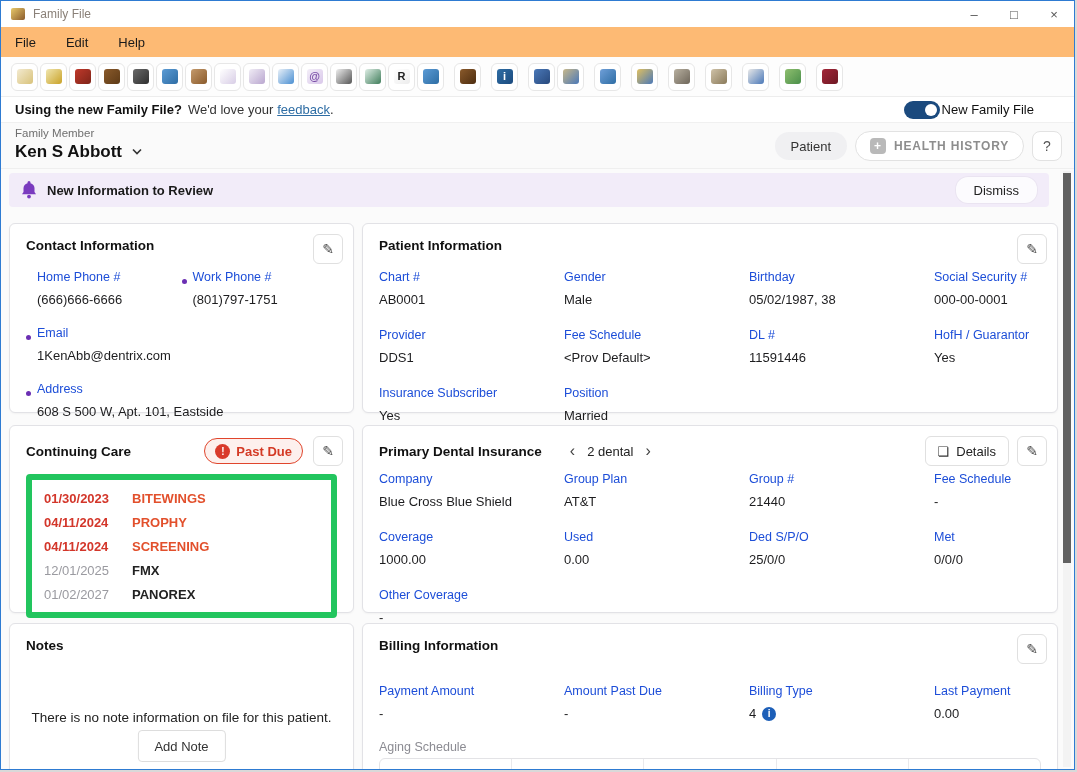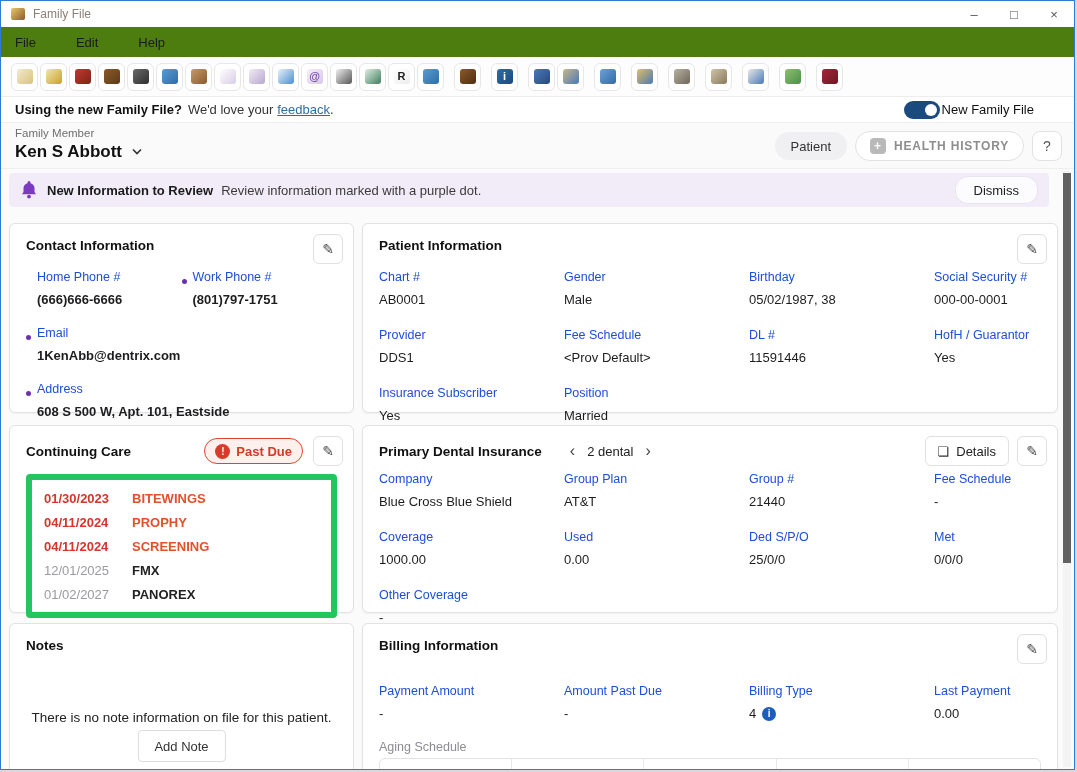--- a/index.html
+++ b/index.html
@@ -7,21 +7,21 @@
   .window { position:relative; width:1075px; height:770px; border:1px solid #2e7bd2; background:#fff; overflow:hidden; }
 
   
   .titlebar { position:absolute; top:0; left:0; right:0; height:26px; background:#fff; display:flex; align-items:center; padding-left:10px; }
   .app-icon { width:14px; height:12px; border-radius:2px; background:linear-gradient(135deg,#e8c96a,#8a5a2b); margin-right:8px; }
   .title-text { font-size:12px; color:#8a8078; }
   .win-controls { position:absolute; right:0; top:0; height:26px; display:flex; }
   .win-btn { width:40px; height:26px; display:flex; align-items:center; justify-content:center; font-size:13px; color:#555; background:transparent; border:none; }
 
   
-  .menubar { position:absolute; top:26px; left:0; right:0; height:30px; display:flex; align-items:center; padding-left:14px; gap:40px; background:#4d7c0f; }
+  .menubar { position:absolute; top:26px; left:0; right:0; height:30px; display:flex; align-items:center; padding-left:14px; gap:30px; background:#fdba74; }
   .menu-item { font-size:13px; color:#1a1a1a; background:none; border:none; }
 
   
   .toolbar { position:absolute; top:56px; left:0; right:0; height:40px; background:#fdfdfd; border-bottom:1px solid #ededed; display:flex; align-items:center; padding-left:10px; }
   .tb-btn { width:27px; height:28px; margin-right:2px; border:1px solid #e7e7e7; border-radius:6px; background:#fff; display:flex; align-items:center; justify-content:center; padding:0; flex:0 0 auto; }
   .tb-gap { margin-left:8px; }
   .tb-tile { width:16px; height:15px; border-radius:3px; font-size:11px; font-weight:bold; display:flex; align-items:center; justify-content:center; line-height:1; }
 
   
   .feedbackbar { position:absolute; top:96px; left:0; right:0; height:26px; display:flex; align-items:center; padding:0 14px; font-size:13px; background:#fff; border-bottom:1px solid #f0f0f0; }
@@ -59,21 +59,21 @@
   #card-notes     { left:8px;   top:454px; width:345px; height:180px; }
   #card-billing   { left:361px; top:454px; width:696px; height:180px; }
 
   .card-title { position:absolute; left:16px; top:14px; font-size:13.5px; font-weight:bold; color:#111; }
   .btn-edit { position:absolute; right:10px; top:10px; width:30px; height:30px; border:1px solid #e0e0e0; border-radius:6px; background:#fff; font-size:14px; color:#444; display:flex; align-items:center; justify-content:center; }
 
   .lbl { font-size:12.5px; color:#1d4ed8; display:flex; align-items:flex-end; }
   .dot { width:5px; height:5px; border-radius:50%; background:#6b2fb3; flex:0 0 auto; margin-right:6px; }
   .dot.none { visibility:hidden; }
   .val { font-size:13px; color:#1d1d1f; margin-top:8px; }
-  .indent { padding-left:11px;font-weight:bold; }
+  .indent { padding-left:11px; }
 
   
   .c-grid { position:absolute; left:16px; top:46px; right:16px; }
   .c-row { display:flex; margin-bottom:19px; }
   .c-cell { width:178px; }
 
   
   .grid4 { position:absolute; left:16px; right:16px; display:grid; grid-template-columns:185px 185px 185px 1fr; row-gap:21px; }
   #card-patient .grid4, #card-insurance .grid4 { top:46px; }
   #card-billing .grid4 { top:60px; }
@@ -248,21 +248,20 @@
   </div>
 
   <div class="content">
 
     <div class="banner">
       <svg width="16" height="18" viewBox="0 0 16 18">
         <path d="M8 0a1.5 1.5 0 0 1 1.5 1.5v.7A5.5 5.5 0 0 1 13.5 7v4l1.5 2.3H1L2.5 11V7a5.5 5.5 0 0 1 4-4.8v-.7A1.5 1.5 0 0 1 8 0z" fill="#7a3bbf"></path>
         <circle cx="8" cy="15.6" r="1.9" fill="#7a3bbf"></circle>
       </svg>
       <span class="banner-title">New Information to Review</span>
-      <span class="banner-msg">Review information marked with a purple dot.</span>
       <button class="btn-dismiss">Dismiss</button>
     </div>
 
     <div class="card" id="card-contact">
       <div class="card-title">Contact Information</div>
       <button class="btn-edit">
           <span>✎</span>
         </button>
       <div class="c-grid">
         <div class="c-row">

